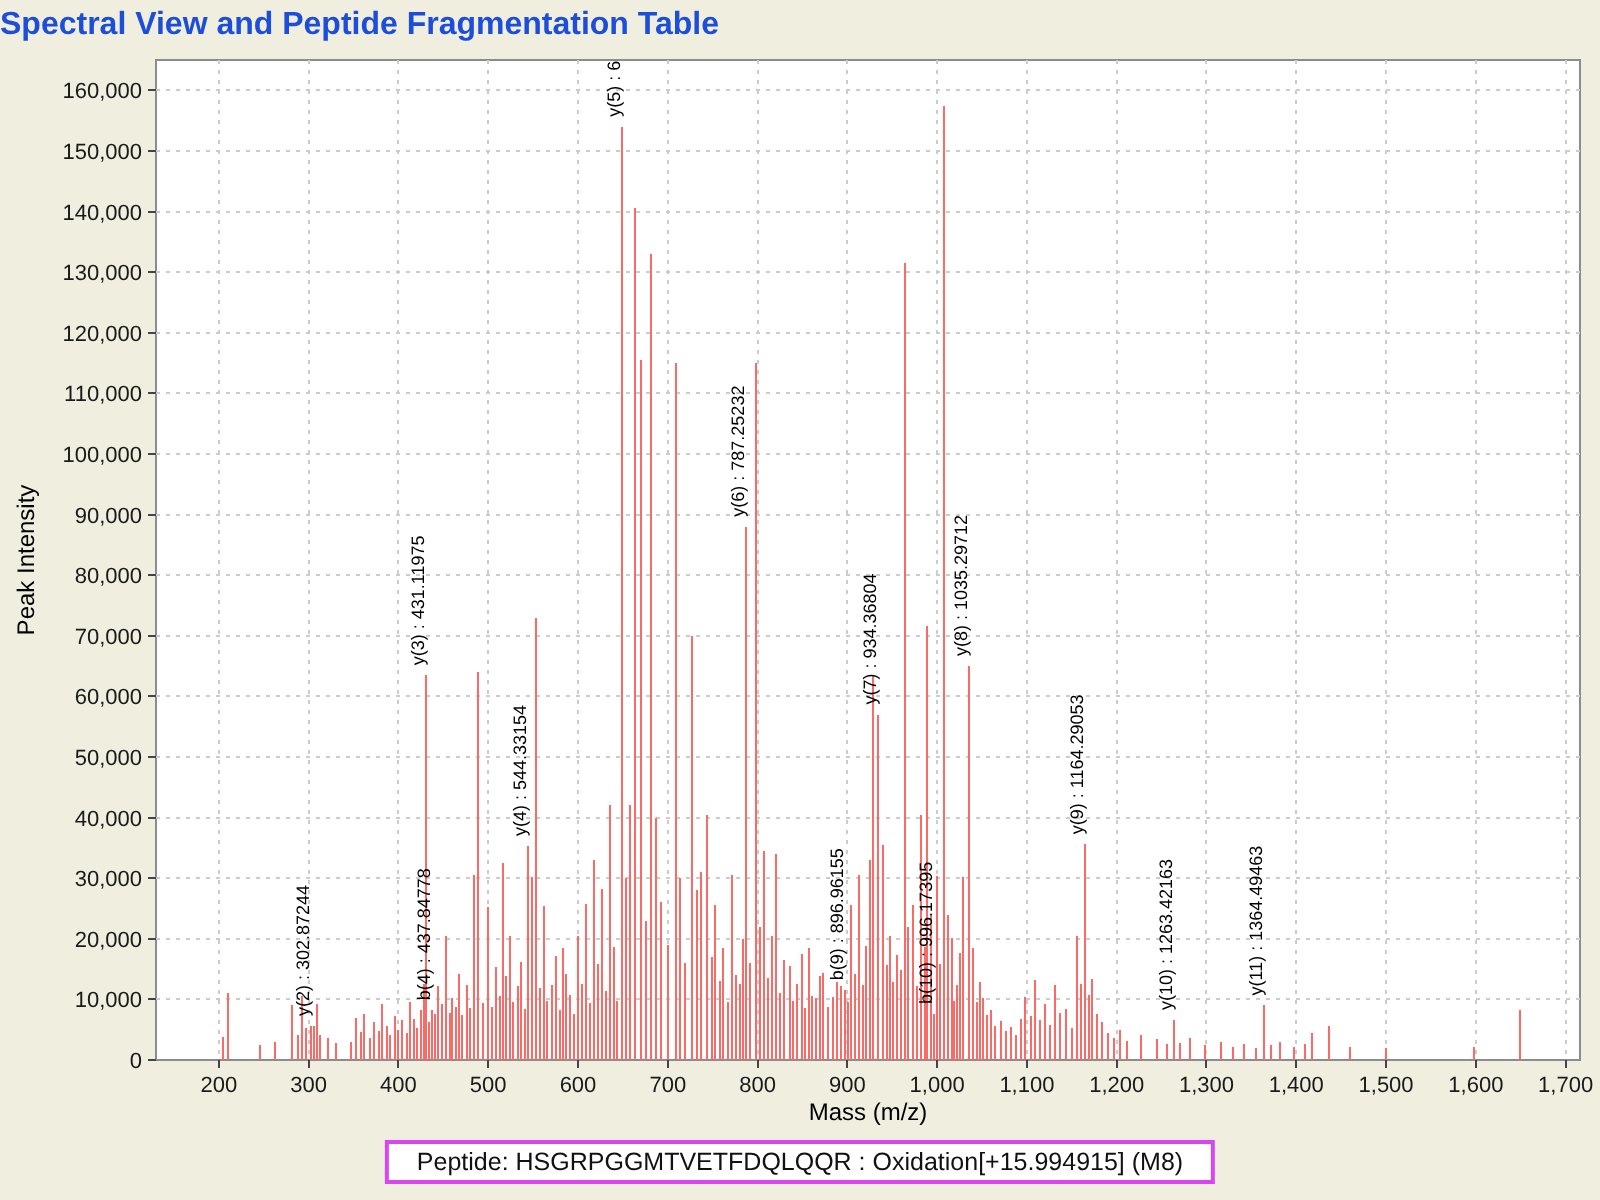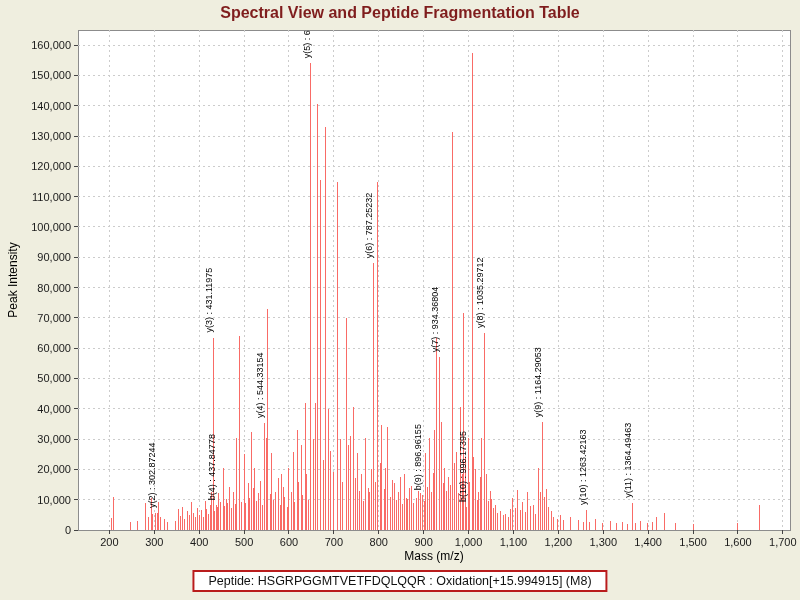--- a/index.html
+++ b/index.html
@@ -1,22 +1,22 @@
 <!DOCTYPE html>
 <html><head>
 <meta charset="utf-8">
 <style>
   html,body{margin:0;padding:0;}
   body{background:#efeedf;font-family:"Liberation Sans",sans-serif;}
   .app{position:relative;width:800px;height:600px;background:#efeedf;overflow:hidden;}
-  .chart-title{position:absolute;top:4px;left:0;width:800px;text-align:center;
-    font-size:16px;font-weight:bold;color:#7f1d1d;letter-spacing:0px;}
+  .chart-title{position:absolute;top:4px;left:0;width:800px;text-align:left;
+    font-size:16px;font-weight:bold;color:#1d4ed8;letter-spacing:0px;}
   #spectrum-svg{position:absolute;top:0;left:0;}
   .status-bar{position:absolute;top:570px;left:50%;transform:translateX(-50%);
-    background:#ffffff;border:2px solid #b91c1c;padding:2px 14px;white-space:nowrap;
+    background:#ffffff;border:2px solid #d946ef;padding:2px 14px;white-space:nowrap;
     display:flex;gap:32px;align-items:center;font-size:12.5px;color:#111;}
 </style>
 </head>
 <body>
 
 <div class="app">
 
   <div class="chart-title">Spectral View and Peptide Fragmentation Table</div>
 
   <svg id="spectrum-svg" width="800" height="568" xmlns="http://www.w3.org/2000/svg">

